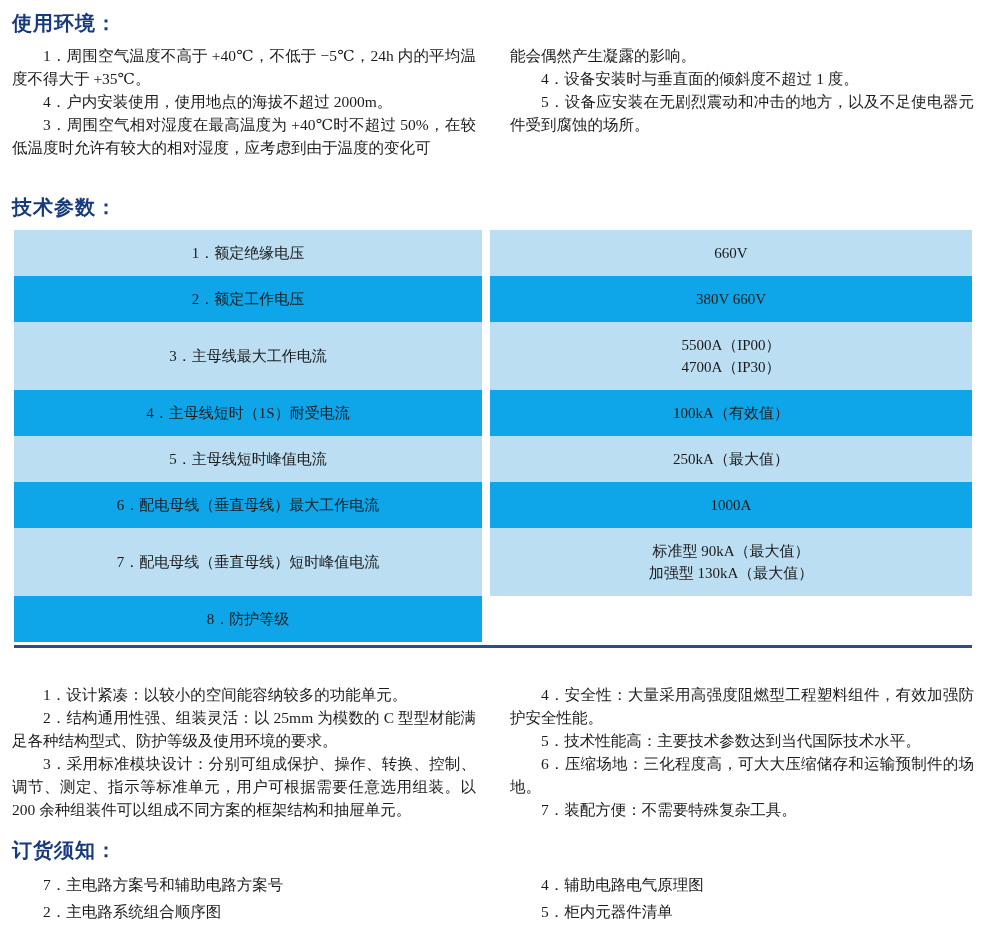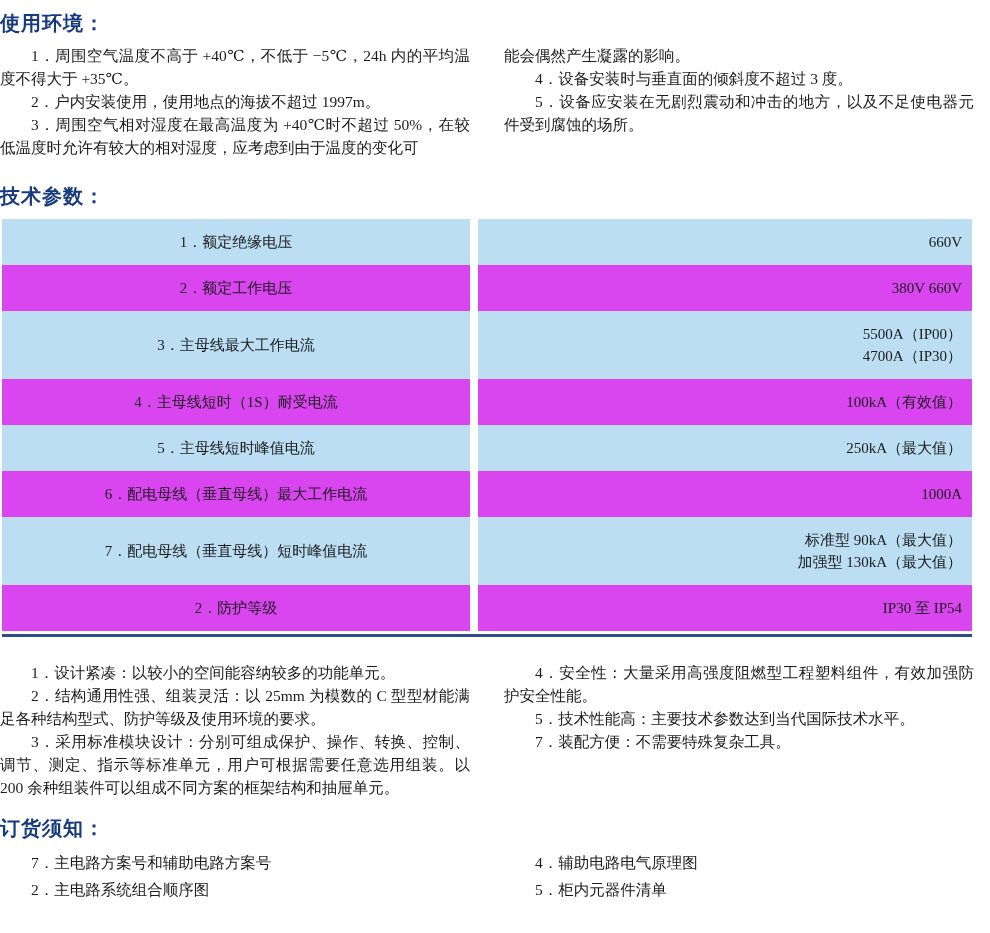--- a/index.html
+++ b/index.html
@@ -11,21 +11,21 @@
     width: 990px;
     height: 933px;
     font-family: "Liberation Serif", "DejaVu Serif", serif;
     color: #1b1b1b;
     overflow: hidden;
   }
   .page {
     box-sizing: border-box;
     width: 990px;
     height: 933px;
-    padding: 10px 16px 8px 0;
+    padding: 10px 16px 8px 12px;
     border-radius: 32px;
   }
   .sec-heading {
     font-family: "Liberation Sans", "DejaVu Sans", sans-serif;
     font-weight: bold;
     font-size: 20px;
     color: #163a7d;
     letter-spacing: 1px;
     margin: 0 0 7px 0;
   }
@@ -57,54 +57,54 @@
   .param-row .cell {
     box-sizing: border-box;
     display: flex;
     flex-direction: column;
     justify-content: center;
     align-items: center;
     text-align: center;
     font-size: 15px;
     line-height: 22px;
     padding: 12px 10px;
-    background: #d946ef;
+    background: #0ea5e9;
   }
   .cell.label { flex: 0 0 468px; }
-  .cell.value { flex: 1 1 auto; align-items: flex-end; }
+  .cell.value { flex: 1 1 auto; }
   .param-row.shaded .cell { background: #bbdef2; }
 
   .divider {
     height: 3px;
     background: #2c4d86;
     margin: 3px 2px 0 2px;
   }
 
-  .sec { margin-top: 24px; }
+  .sec { margin-top: 35px; }
   .sec.first { margin-top: 0; }
   .sec.tight { margin-top: 16px; }
 
   .order-list .col p { line-height: 27px; }
 </style>
 </head>
 <body>
 
 <div class="page">
 
   <section class="sec first">
     <h2 class="sec-heading">使用环境：</h2>
     <div class="two-col">
       <div class="col">
         <p class="indent">1．周围空气温度不高于 +40℃，不低于 −5℃，24h 内的平均温度不得大于 +35℃。</p>
-        <p class="indent">2．户内安装使用，使用地点的海拔不超过 1997m。</p>
+        <p class="indent">4．户内安装使用，使用地点的海拔不超过 2000m。</p>
         <p class="indent">3．周围空气相对湿度在最高温度为 +40℃时不超过 50%，在较低温度时允许有较大的相对湿度，应考虑到由于温度的变化可</p>
       </div>
       <div class="col">
         <p>能会偶然产生凝露的影响。</p>
-        <p class="indent">4．设备安装时与垂直面的倾斜度不超过 3 度。</p>
+        <p class="indent">4．设备安装时与垂直面的倾斜度不超过 1 度。</p>
         <p class="indent">5．设备应安装在无剧烈震动和冲击的地方，以及不足使电器元件受到腐蚀的场所。</p>
       </div>
     </div>
   </section>
 
   <section class="sec">
     <h2 class="sec-heading">技术参数：</h2>
     <div class="param-table">
 
       <div class="param-row shaded">
@@ -172,42 +172,39 @@
             <div>7．配电母线（垂直母线）短时峰值电流</div>
           </div>
         <div class="cell value">
             <div>标准型 90kA（最大值）</div>
             <div>加强型 130kA（最大值）</div>
           </div>
       </div>
 
       <div class="param-row">
         <div class="cell label">
-            <div>2．防护等级</div>
-          </div>
-        <div class="cell value">
-            <div>IP30 至 IP54</div>
-            <div></div>
+            <div>8．防护等级</div>
           </div>
       </div>
 
     </div>
     <div class="divider"></div>
   </section>
 
   <section class="sec">
     <div class="two-col">
       <div class="col">
         <p class="indent">1．设计紧凑：以较小的空间能容纳较多的功能单元。</p>
         <p class="indent">2．结构通用性强、组装灵活：以 25mm 为模数的 C 型型材能满足各种结构型式、防护等级及使用环境的要求。</p>
         <p class="indent">3．采用标准模块设计：分别可组成保护、操作、转换、控制、调节、测定、指示等标准单元，用户可根据需要任意选用组装。以 200 余种组装件可以组成不同方案的框架结构和抽屉单元。</p>
       </div>
       <div class="col">
         <p class="indent">4．安全性：大量采用高强度阻燃型工程塑料组件，有效加强防护安全性能。</p>
         <p class="indent">5．技术性能高：主要技术参数达到当代国际技术水平。</p>
+        <p class="indent">6．压缩场地：三化程度高，可大大压缩储存和运输预制件的场地。</p>
         <p class="indent">7．装配方便：不需要特殊复杂工具。</p>
       </div>
     </div>
   </section>
 
   <section class="sec tight order-list">
     <h2 class="sec-heading">订货须知：</h2>
     <div class="two-col">
       <div class="col">
         <p class="indent">7．主电路方案号和辅助电路方案号</p>

